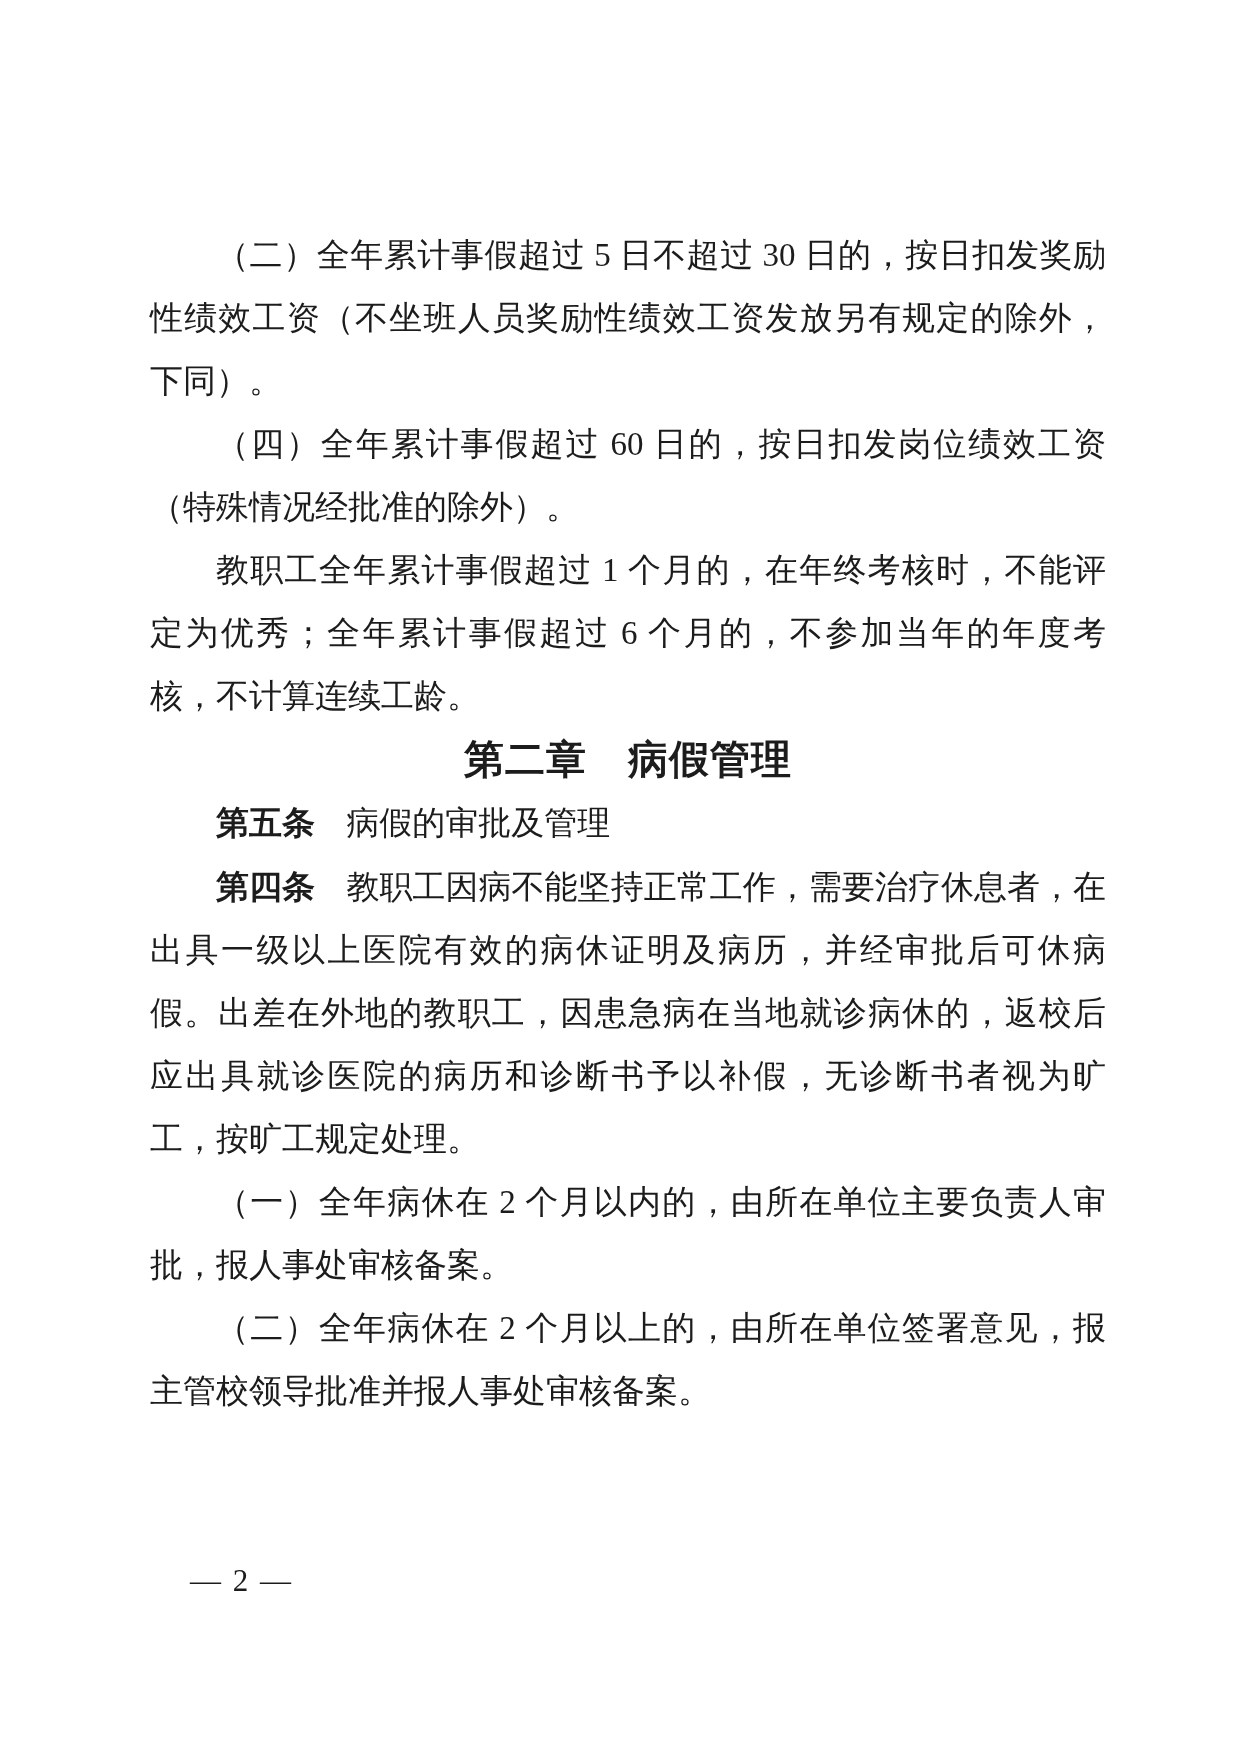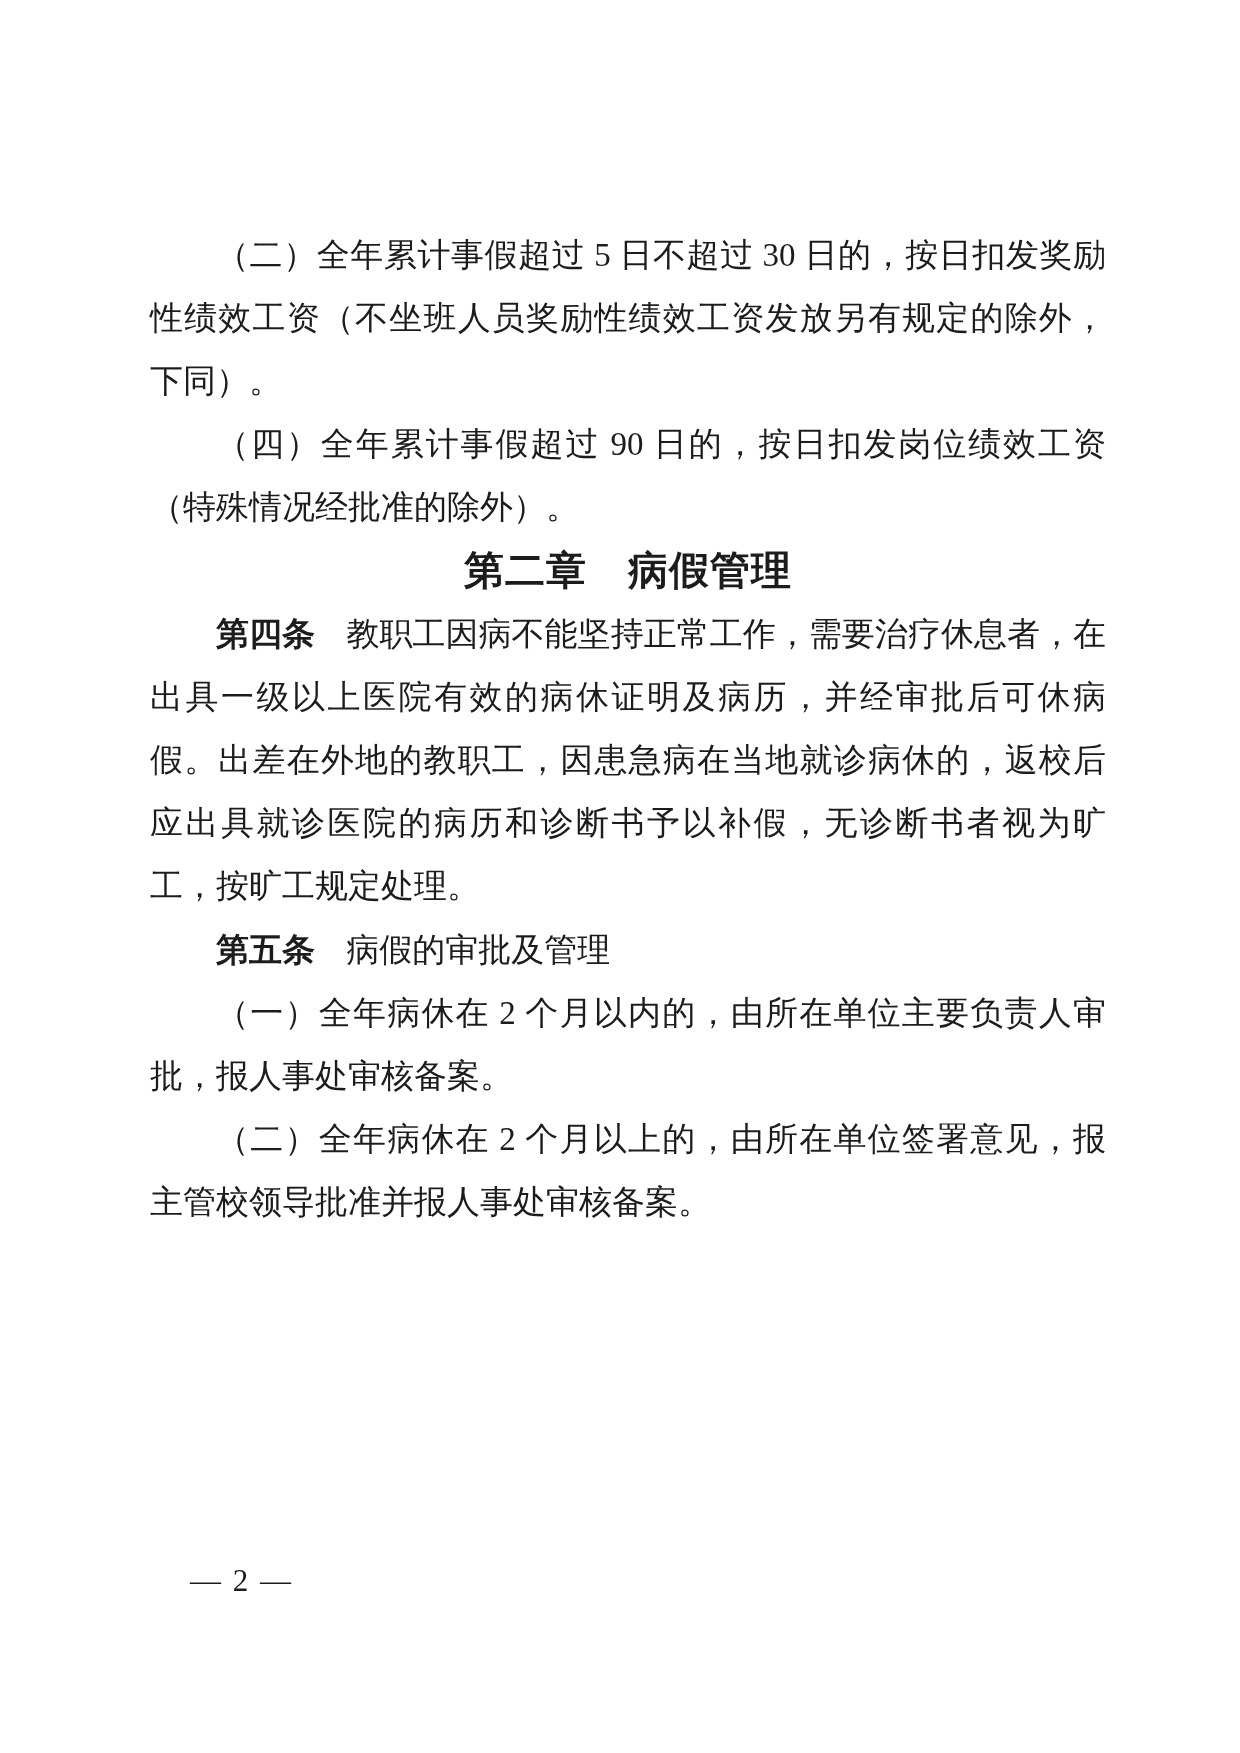--- a/index.html
+++ b/index.html
@@ -56,27 +56,28 @@
     color: #1c1c1c;
   }
 </style>
 </head>
 <body>
 
 <div class="page">
   <div class="content">
 
     <p class="body-para">（二）全年累计事假超过 5 日不超过 30 日的，按日扣发奖励性绩效工资（不坐班人员奖励性绩效工资发放另有规定的除外，下同）。</p>
-    <p class="body-para">（四）全年累计事假超过 90 日的，按日扣发岗位绩效工资（特殊情况经批准的除外）。</p>
+    <p class="body-para">（四）全年累计事假超过 60 日的，按日扣发岗位绩效工资（特殊情况经批准的除外）。</p>
+    <p class="body-para">教职工全年累计事假超过 1 个月的，在年终考核时，不能评定为优秀；全年累计事假超过 6 个月的，不参加当年的年度考核，不计算连续工龄。</p>
 
     <h2 class="chapter-heading">第二章　病假管理</h2>
 
+    <p class="body-para"><span class="article-label">第五条</span><span>病假的审批及管理</span></p>
+
     <p class="body-para"><span class="article-label">第四条</span><span>教职工因病不能坚持正常工作，需要治疗休息者，在出具一级以上医院有效的病休证明及病历，并经审批后可休病假。出差在外地的教职工，因患急病在当地就诊病休的，返校后应出具就诊医院的病历和诊断书予以补假，无诊断书者视为旷工，按旷工规定处理。</span></p>
-
-    <p class="body-para"><span class="article-label">第五条</span><span>病假的审批及管理</span></p>
 
     <p class="body-para">（一）全年病休在 2 个月以内的，由所在单位主要负责人审批，报人事处审核备案。</p>
     <p class="body-para">（二）全年病休在 2 个月以上的，由所在单位签署意见，报主管校领导批准并报人事处审核备案。</p>
 
   </div>
 
   <div class="page-number">— 2 —</div>
 </div>
 
 </body></html>

